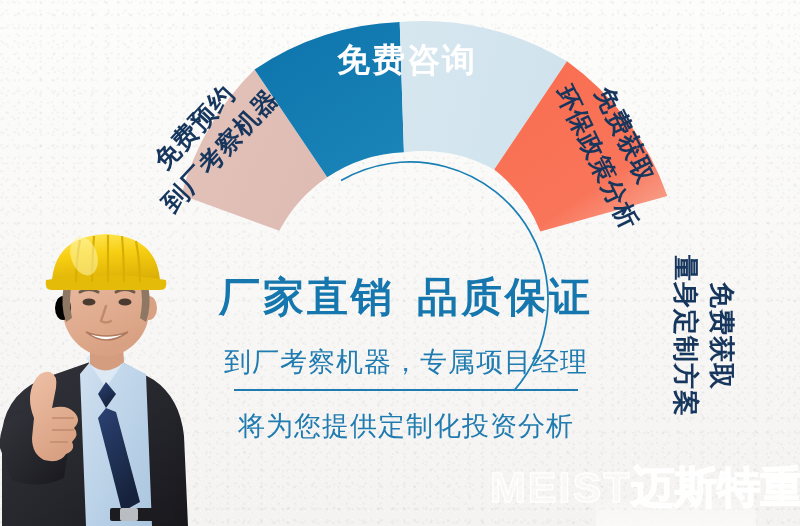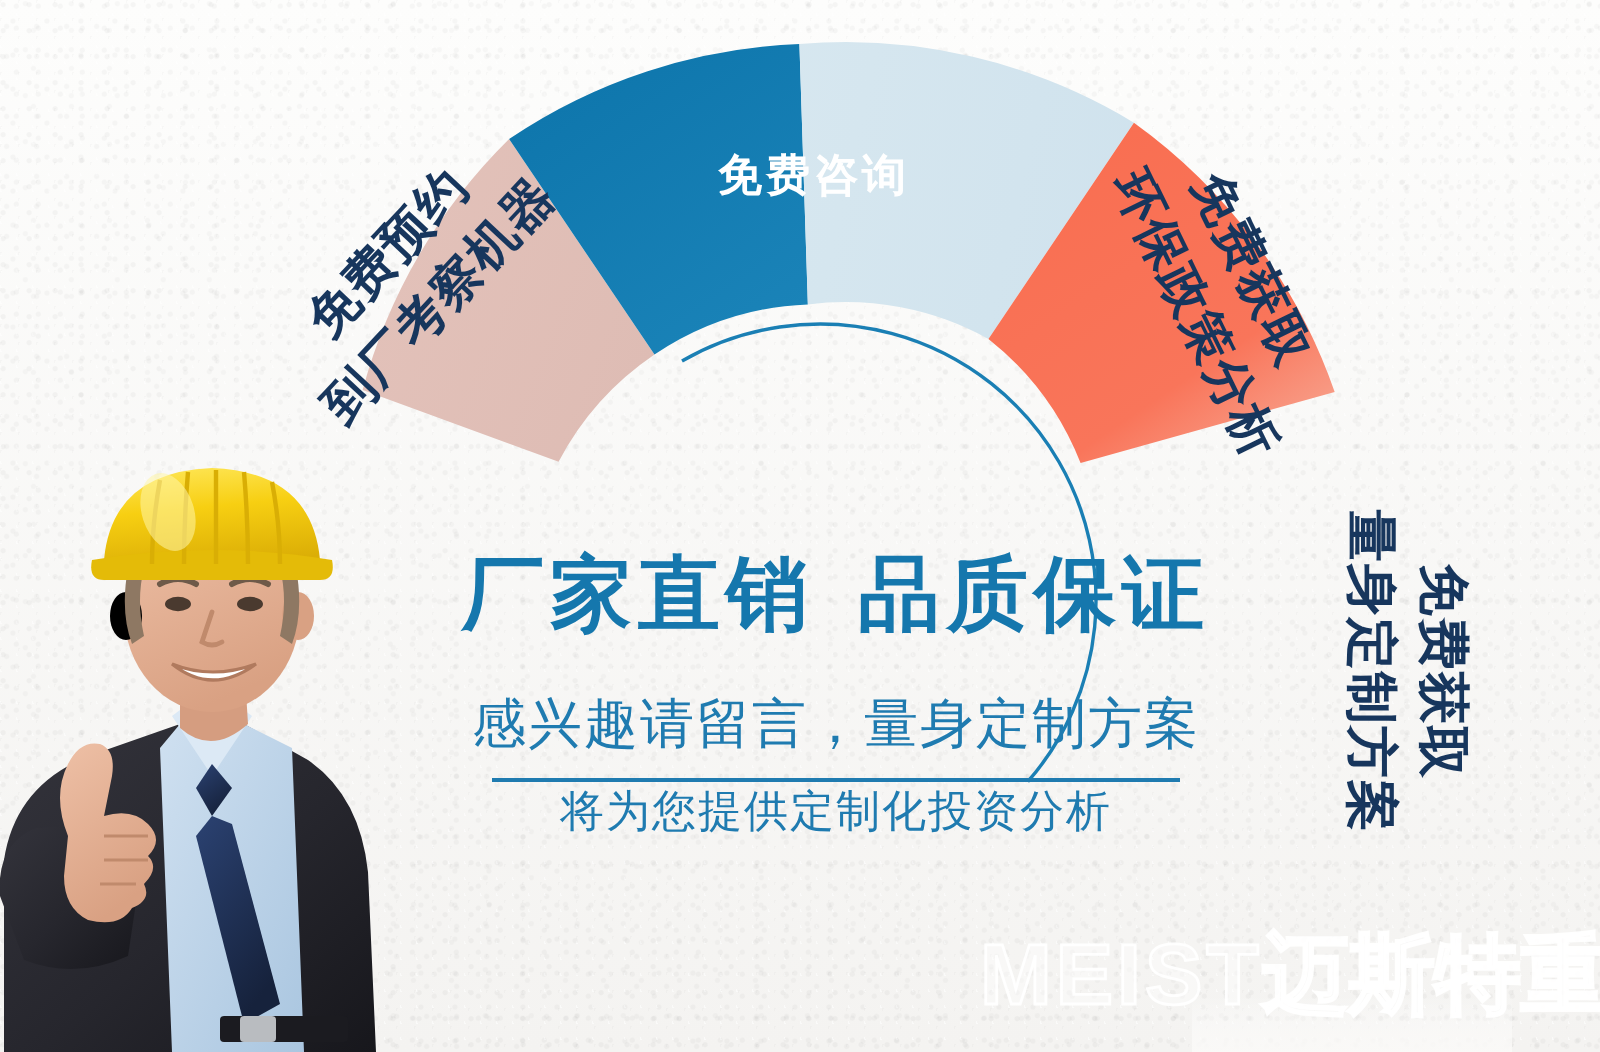--- a/index.html
+++ b/index.html
@@ -57,46 +57,45 @@
   #seg1-label {
     left: 112px; top: 104px;
     width: 190px;
     font-size: 25px;
     transform: rotate(-47deg);
     transform-origin: 50% 50%;
   }
   #seg2-label {
     left: 288px; top: 36px;
     width: 238px;
-    font-size: 22px;
+    font-size: 33px;
     color: #ffffff;
     letter-spacing: 2px;
     line-height: 1.45;
-    margin-top: 36px;
   }
   #seg3-label {
     left: 540px; top: 108px;
     width: 140px;
     font-size: 25px;
     transform: rotate(64deg);
     transform-origin: 50% 50%;
   }
   #seg3-label .l { display: block; }
   #seg4-label {
     left: 604px; top: 300px;
     width: 198px;
     font-size: 26px;
     transform: rotate(90deg);
     transform-origin: 50% 50%;
   }
 
   
   #center-copy {
     position: absolute;
-    left: 208px;
+    left: 196px;
     top: 275px;
     width: 420px;
     text-align: center;
     color: #1779b0;
   }
   #headline {
     font-size: 41px;
     font-weight: bold;
     letter-spacing: 3px;
     color: #1577ad;
@@ -111,22 +110,22 @@
     color: #1f7bb0;
     white-space: nowrap;
   }
   #center-divider {
     margin: 9px auto 0 auto;
     width: 344px;
     height: 2px;
     background: #1f7bb0;
   }
   #subline-2 {
-    margin-top: 0;
-    font-size: 22px;
+    margin-top: 17px;
+    font-size: 27px;
     letter-spacing: 1px;
     color: #1f7bb0;
     white-space: nowrap;
   }
 
   
   #watermark {
     position: absolute;
     left: 490px;
     top: 459px;
@@ -225,21 +224,21 @@
 
   <div class="seg-label" id="seg4-label">
     <span class="l">免费获取</span>
     <span class="l">量身定制方案</span>
   </div>
 
   <div id="center-copy">
     <div id="headline">
       <span>厂家直销</span><span class="gap"></span><span>品质保证</span>
     </div>
-    <div id="subline-1">感兴趣请留言，量身定制方案</div>
+    <div id="subline-1">到厂考察机器，专属项目经理</div>
     <div id="center-divider"></div>
     <div id="subline-2">将为您提供定制化投资分析</div>
   </div>
 
   <div id="watermark"><span>MEIST</span><span class="wm-cn">迈斯特重工</span></div>
 
   <svg id="man" viewBox="0 0 230 304">
     <defs>
       <linearGradient id="suitG" x1="0" y1="0" x2="1" y2="1">
         <stop offset="0%" stop-color="#34343c"></stop>

